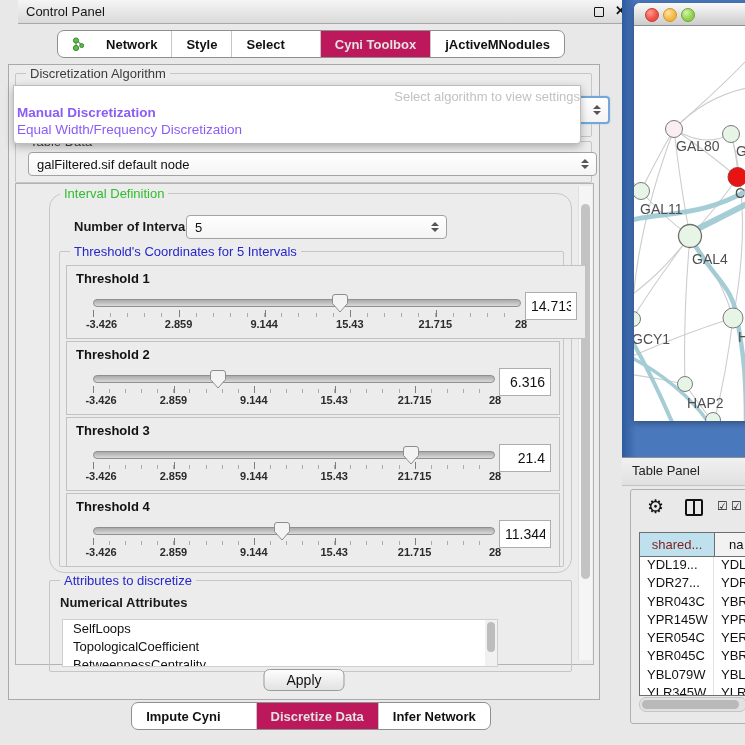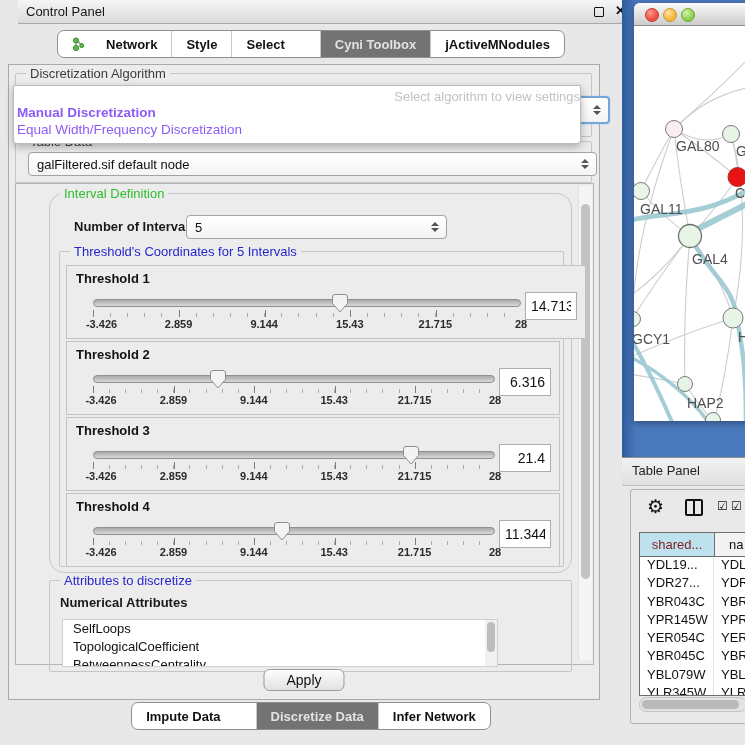--- a/index.html
+++ b/index.html
@@ -9,21 +9,21 @@
   .titlebar{position:absolute;left:0;top:0;width:622px;height:23px;
     background:linear-gradient(#f5f5f5,#dadada);border-bottom:1px solid #a8a8a8;margin-left:18px;}
   .titlebar .t{position:absolute;left:8px;top:4px;font-size:13px;color:#151515;}
   .win-square{position:absolute;right:36px;top:7px;width:8px;height:8px;border:1.6px solid #141414;border-radius:1px;}
   .win-close{position:absolute;right:14px;top:3px;font-size:13px;font-weight:bold;color:#111;}
   .tabbar{position:absolute;left:0;top:30px;width:622px;display:flex;justify-content:center;}
   .seg{display:inline-flex;background:#fff;border:1px solid #8f8f8f;border-radius:7px;overflow:hidden;height:26px;}
   .seg .tab{display:flex;align-items:center;gap:22px;padding:0 14px;font-weight:bold;font-size:13px;color:#111;
     border-left:1px solid #c6c6c6;cursor:default;white-space:nowrap;}
   .seg .tab:first-child{border-left:none;}
-  .seg .tab.sel{background:#737373;color:#e2e2e2;margin-left:21px;}
+  .seg .tab.sel{background:#be185d;color:#e2e2e2;margin-left:21px;}
   .mainpanel{position:absolute;left:8px;top:64px;width:590px;height:634px;background:#ececec;
     border:1px solid #a9a9a9;}
   .group{position:absolute;border:1px solid #c6c6c6;border-radius:2px;}
   .group>.gt{position:absolute;top:-8px;left:10px;background:#ececec;padding:0 4px;font-size:13px;}
   .gt.gray{color:#3c3c3c;}
   .gt.green{color:#2ebe2e;}
   .gt.blue{color:#2626cc;}
   .combo{position:absolute;background:linear-gradient(#ffffff,#f4f4f4);border:1px solid #a3a3a3;
     border-radius:4px;display:flex;align-items:center;padding:0 8px;font-size:13px;color:#111;}
   .stepper{position:absolute;right:7px;top:50%;transform:translateY(-50%);display:flex;flex-direction:column;gap:2px;}
@@ -274,21 +274,21 @@
         </div>
       </div>
     </div>
 
     <button class="apply-btn">Apply</button>
   </div>
 
   <div class="bottom-tabs">
     <div class="seg">
       <div class="tab">
-          <span>Impute Data</span>
+          <span>Impute Cyni</span>
         </div>
       <div class="tab sel">
           <span>Discretize Data</span>
         </div>
       <div class="tab">
           <span>Infer Network</span>
         </div>
     </div>
   </div>
 

